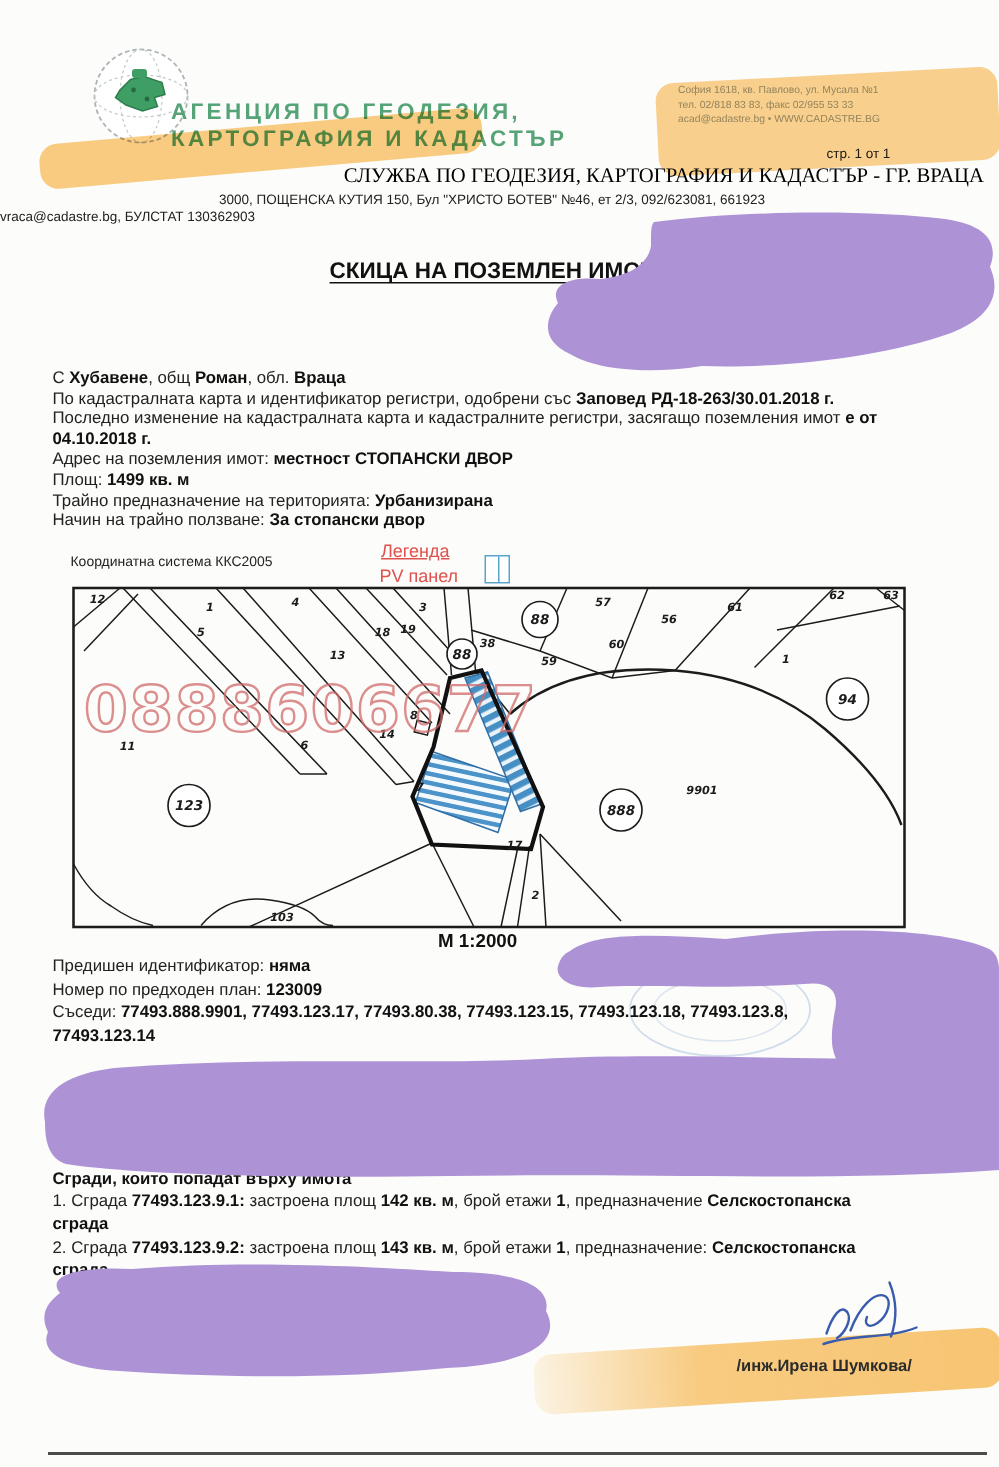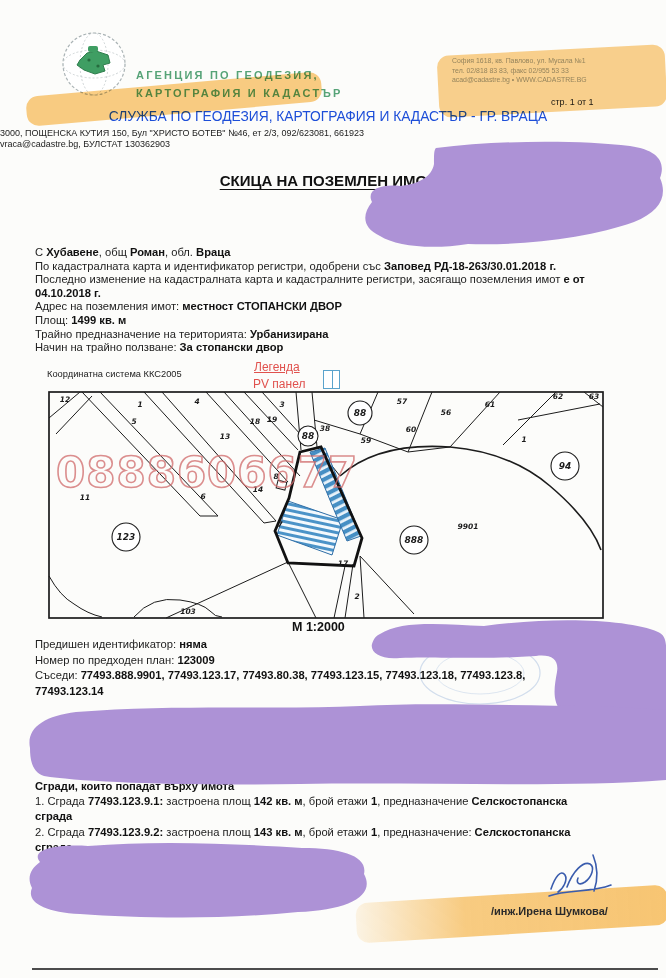--- a/index.html
+++ b/index.html
@@ -1,26 +1,26 @@
 <!DOCTYPE html>
 <html><head>
 <meta charset="utf-8">
 <style>
   html,body{margin:0;padding:0;background:#e8e8e8;}
   .page{position:relative;width:666px;height:978px;margin:0 auto;background:#fcfcfa;
         font-family:"Liberation Sans","DejaVu Sans",sans-serif;color:#222;overflow:hidden;}
   .abs{position:absolute;}
   
   .logo{left:58px;top:26px;width:72px;height:72px;z-index:10;}
-  .agency-name{left:136px;top:66px;z-index:10;font-size:11px;font-weight:bold;
+  .agency-name{left:114px;top:66px;z-index:10;font-size:15px;font-weight:bold;
                letter-spacing:2.2px;color:#56a377;line-height:18px;white-space:nowrap;}
   .contact{left:452px;top:56px;z-index:10;font-size:6.9px;color:#98a0a3;line-height:9.6px;white-space:nowrap;}
   .page-label{left:551px;top:97px;z-index:10;font-size:9px;color:#222;}
-  .office-title{left:0;top:109px;width:656px;text-align:center;font-size:13.8px;color:#1d4ed8;z-index:10;}
-  .office-address{left:0;top:128px;width:656px;font-size:9px;z-index:10;}
+  .office-title{left:0;top:109px;width:656px;text-align:right;font-size:13.8px;color:#000000;z-index:10;font-family:Liberation Serif, serif;}
+  .office-address{left:0;top:128px;width:656px;text-align:center;font-size:9px;z-index:10;}
   .office-email{left:0;top:139px;width:656px;font-size:9px;z-index:10;}
   .doc-title{left:0;top:172px;width:656px;text-align:center;font-size:15px;font-weight:bold;margin:0;
              text-decoration:underline;text-underline-offset:3px;z-index:10;color:#111;}
   
   .info{left:35px;top:246px;width:610px;font-size:11.2px;line-height:13.6px;z-index:10;}
   .tl{white-space:nowrap;}
   .b{font-weight:bold;color:#111;text-align:center;}
   .coord-system{left:47px;top:369px;font-size:9.3px;z-index:10;}
   .legend-title{left:254px;top:360px;font-size:12px;color:#e0514d;text-decoration:underline;z-index:10;}
   .legend-item{left:253px;top:377px;font-size:12px;color:#e0514d;z-index:10;}

